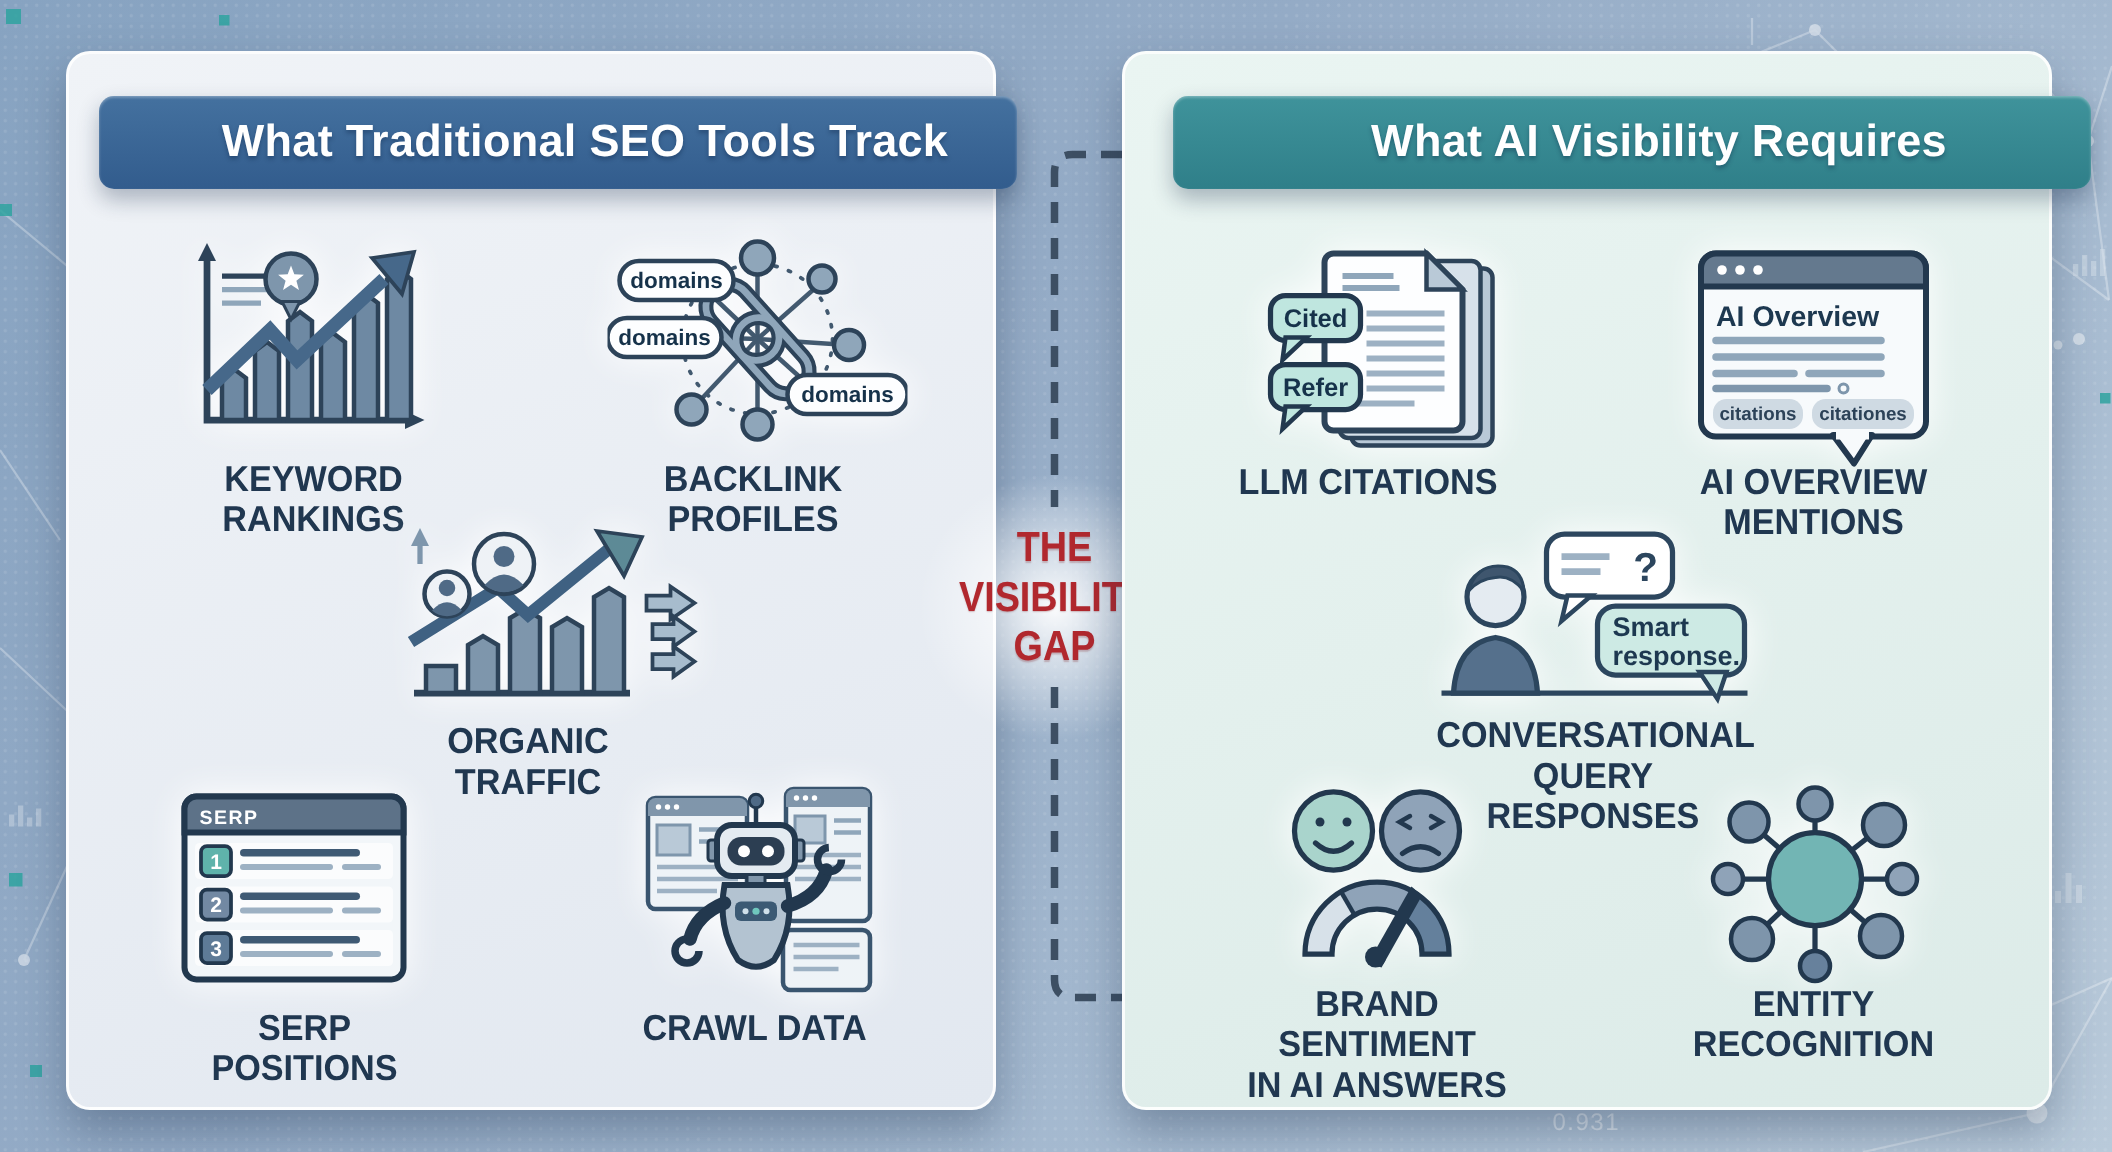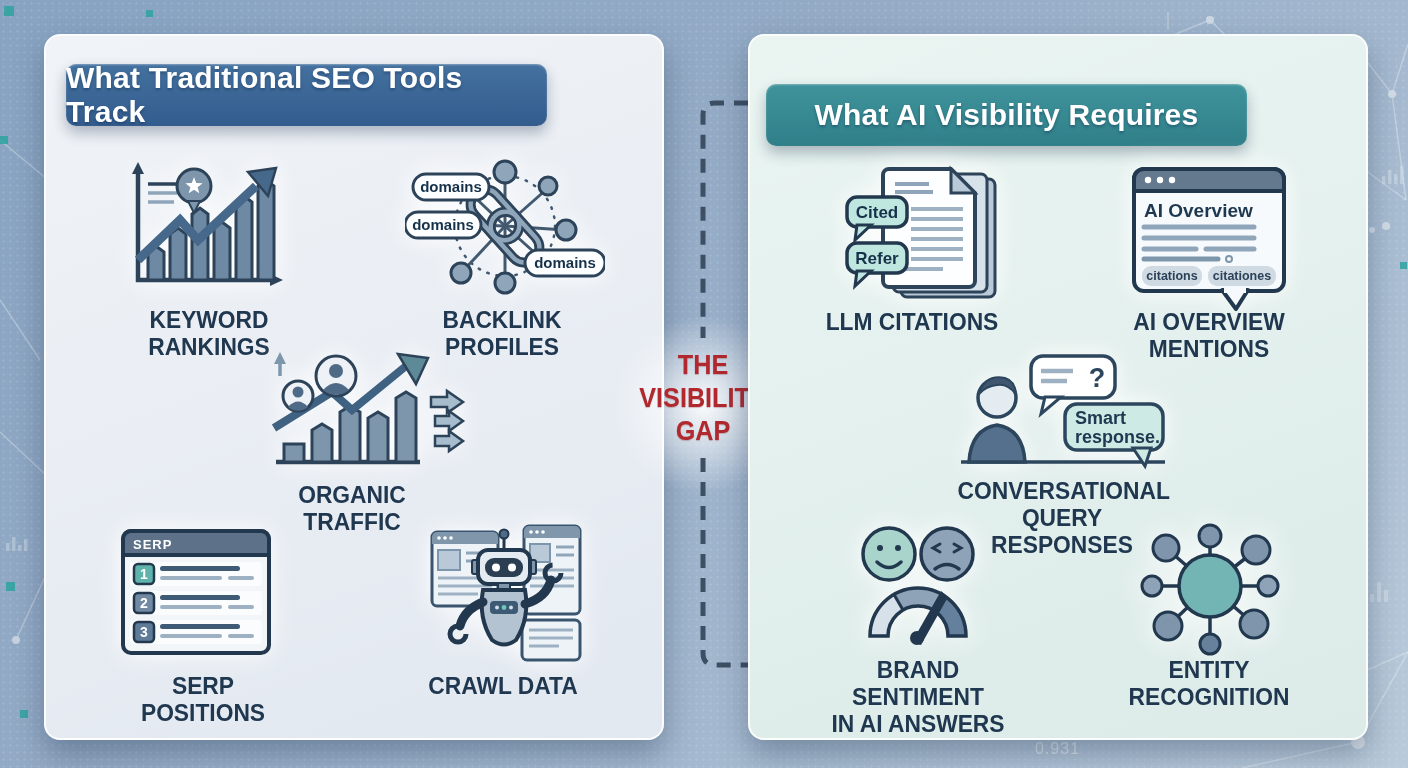--- a/index.html
+++ b/index.html
@@ -5,27 +5,27 @@
   html,body{margin:0;padding:0;background:#9db4cc;}
   .stage{position:relative;width:1408px;height:768px;overflow:hidden;
     font-family:"Liberation Sans",sans-serif;
     background:linear-gradient(135deg,#87a3c1 0%,#94abc6 40%,#a9bdd2 75%,#b9cada 100%);}
   .dotgrid{position:absolute;inset:0;background-image:radial-gradient(rgba(255,255,255,.10) 1px,transparent 1.4px);background-size:7px 7px;}
   .bg-net{position:absolute;inset:0;opacity:.55;}
   .panel{position:absolute;top:34px;width:616px;height:702px;border-radius:16px;
     border:2px solid rgba(255,255,255,.85);box-shadow:0 14px 30px rgba(25,45,75,.35);}
   .panel.left{left:44px;background:linear-gradient(160deg,#f0f3f7,#e2e8f0);}
   .panel.right{left:748px;background:linear-gradient(160deg,#eaf5f2,#dcebe8);}
-  .panel-header{position:absolute;top:64px;width:481px;height:62px;border-radius:10px;
+  .panel-header{position:absolute;top:64px;width:576px;height:62px;border-radius:10px;
     display:flex;align-items:center;justify-content:center;color:#fff;
     font-weight:700;font-size:30px;letter-spacing:.2px;
     text-shadow:0 2px 3px rgba(10,30,60,.35);
-    box-shadow:0 7px 14px rgba(20,40,70,.30), inset 0 1px 2px rgba(255,255,255,.35);}
+    box-shadow:0 7px 14px rgba(20,40,70,.30), inset 0 1px 2px rgba(255,255,255,.35);padding-left:36px;}
   .panel-header.blue{left:66px;background:linear-gradient(180deg,#44719f,#325c8d);}
-  .panel-header.teal{left:766px;background:linear-gradient(180deg,#3f939b,#2f7f89);margin-top:20px;}
+  .panel-header.teal{left:782px;background:linear-gradient(180deg,#3f939b,#2f7f89);}
   .icon{position:absolute;filter:drop-shadow(0 0 12px rgba(255,255,255,.95));}
   .item-label{position:absolute;text-align:center;font-weight:700;font-size:24px;
     line-height:27px;color:#203750;white-space:pre-line;transform:scaleX(.95);}
   .gap-glow{position:absolute;left:612px;top:316px;width:182px;height:178px;
     background:radial-gradient(closest-side,rgba(255,255,255,.95),rgba(255,255,255,0));}
   .gap-label{position:absolute;left:613px;top:348px;width:180px;text-align:center;
     font-weight:700;font-size:28px;line-height:33px;color:#b1282e;white-space:pre-line;
     transform:scaleX(.9);text-shadow:0 1px 1px rgba(120,20,25,.25);}
   .gap-arrow{position:absolute;left:780px;top:384px;width:0;height:0;
     border-top:14px solid transparent;border-bottom:14px solid transparent;

